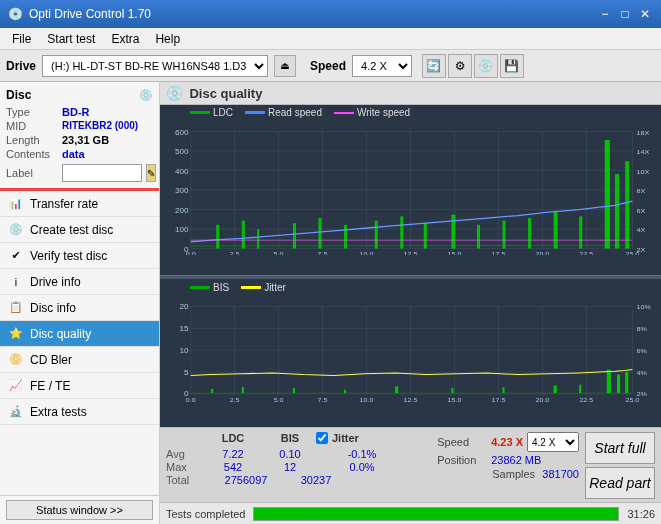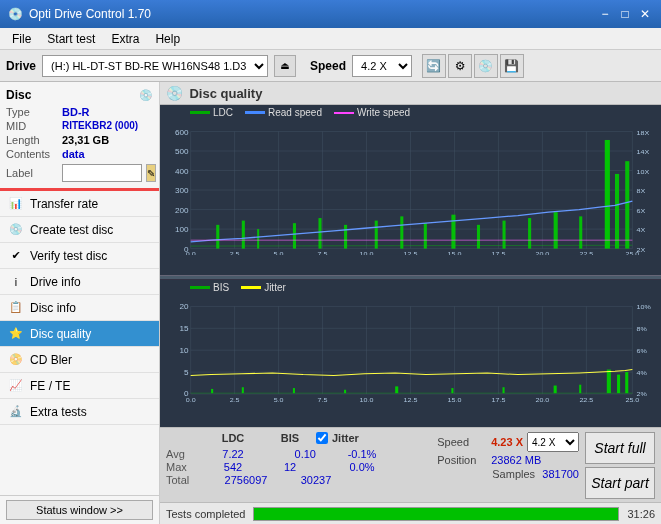--- a/index.html
+++ b/index.html
@@ -388,21 +388,21 @@
               <span style="width:52px; font-size:11px; font-weight:bold; text-align:center; color:#333;">BIS</span>
               <span style="width:16px;">
                 <input type="checkbox" checked="" style="width: 12px; height: 12px;">
               </span>
               <span style="width:56px; font-size:11px; font-weight:bold; color:#333;">Jitter</span>
             </div>
 
             <div style="display:flex; gap:0px; margin-bottom:1px;">
               <span style="width:36px; font-size:11px; color:#555;">Avg</span>
               <span style="width:62px; font-size:11px; color:#0000cc; text-align:center;">7.22</span>
-              <span style="width:52px; font-size:11px; color:#0000cc; text-align:right;">0.10</span>
+              <span style="width:52px; font-size:11px; color:#0000cc; text-align:center;">0.10</span>
               <span style="width:72px; font-size:11px; color:#0000cc; text-align:center; padding-left:20px;">-0.1%</span>
             </div>
 
             <div style="display:flex; gap:0px; margin-bottom:1px;">
               <span style="width:36px; font-size:11px; color:#555;">Max</span>
               <span style="width:62px; font-size:11px; color:#0000cc; text-align:center;">542</span>
               <span style="width:52px; font-size:11px; color:#0000cc; text-align:center;">12</span>
               <span style="width:72px; font-size:11px; color:#0000cc; text-align:center; padding-left:20px;">0.0%</span>
             </div>
 
@@ -426,21 +426,21 @@
               <span style="font-size:11px; color:#0000cc;">23862 MB</span>
             </div>
             <div style="display:flex; gap:0;justify-content:flex-end;">
               <span style="font-size:11px; color:#444; min-width:50px;">Samples</span>
               <span style="font-size:11px; color:#0000cc;">381700</span>
             </div>
           </div>
 
           <div class="buttons-col">
             <button class="action-btn">Start full</button>
-            <button class="action-btn">Start part</button>
+            <button class="action-btn">Read part</button>
           </div>
         </div>
       </div>
     </div>
 
     <div class="statusbar">
       <span class="status-text">Tests completed</span>
       <div class="progress-container">
         <div class="progress-bar" style="width:100%;"></div>
       </div>

